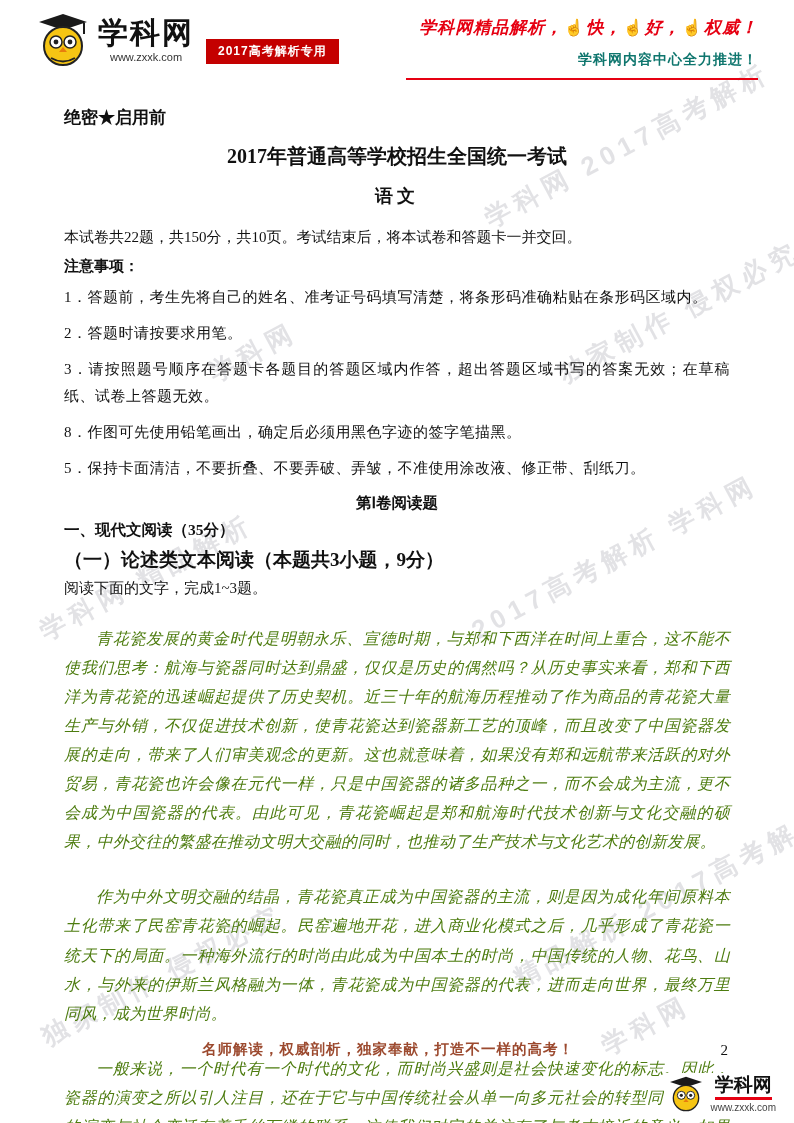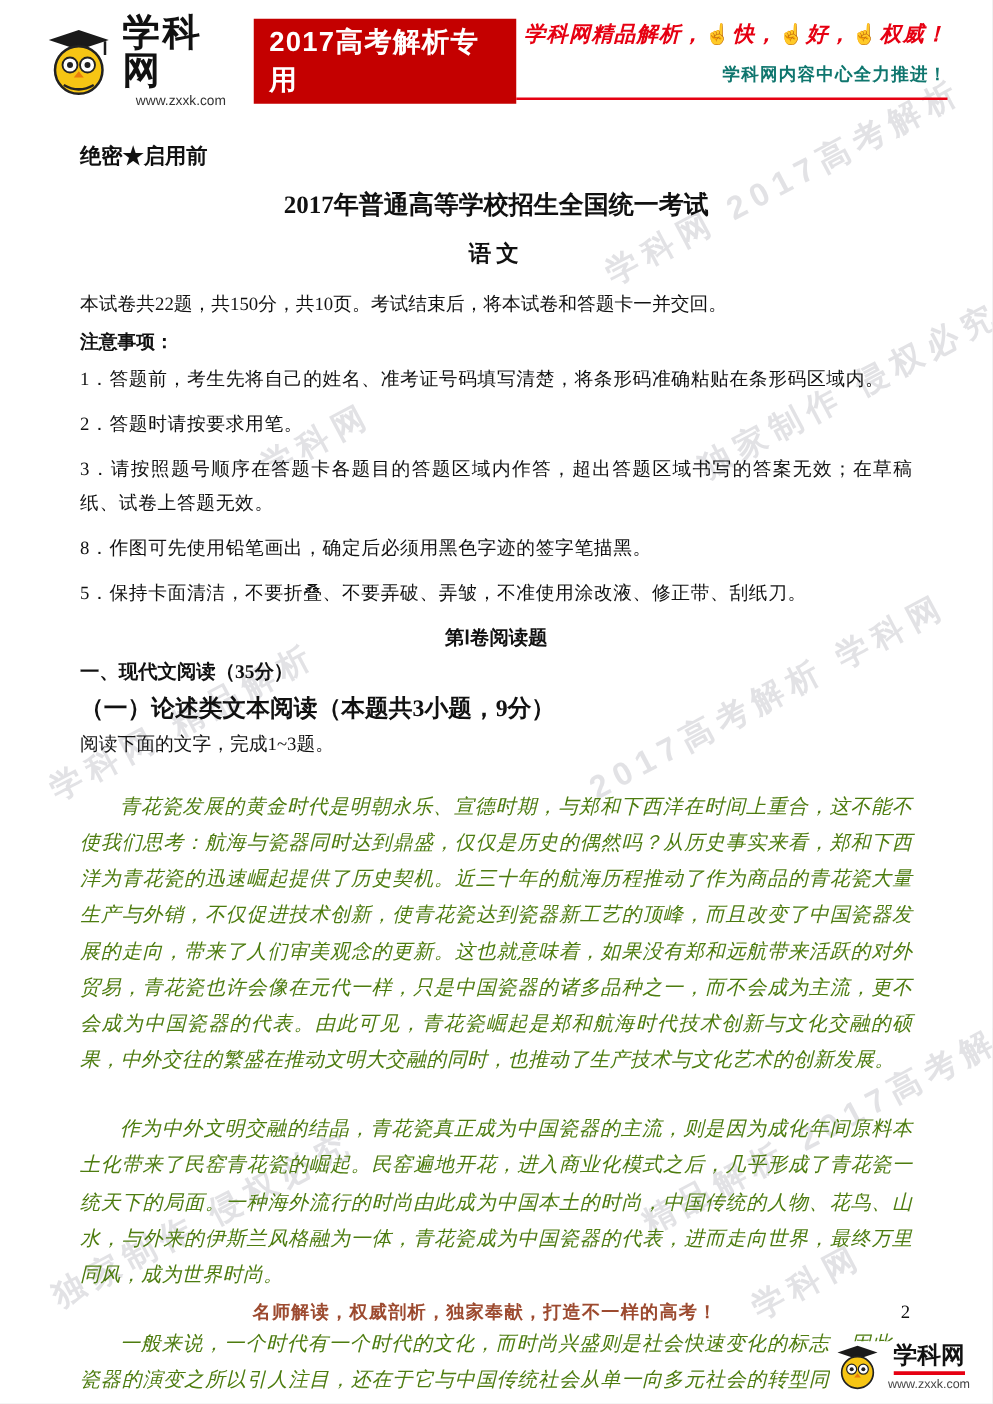--- a/index.html
+++ b/index.html
@@ -17,21 +17,21 @@
   .wm6{left:495px;top:880px}
   .wm7{left:28px;top:958px}
   .wm8{left:598px;top:1008px}
   
   .content{position:relative;z-index:1;padding:0 64px;}
   .header{display:flex;justify-content:space-between;align-items:flex-start;padding-top:12px;}
   .logo-group{display:flex;align-items:center;gap:8px;margin-left:-28px;}
   .brand-col{display:flex;flex-direction:column;align-items:center;}
   .brand{font-family:"Liberation Sans",sans-serif;font-weight:bold;font-size:30px;line-height:1;letter-spacing:2px;color:#111;}
   .brand-url{font-size:11px;color:#333;font-family:"Liberation Sans",sans-serif;margin-top:3px;}
-  .banner{background:#c40000;color:#fff;font-weight:bold;font-size:22px;padding:4px 12px;
+  .banner{background:#c40000;color:#fff;font-weight:bold;font-size:12px;padding:4px 12px;
           font-family:"Liberation Sans",sans-serif;margin-left:4px;align-self:flex-end;margin-bottom:4px;letter-spacing:1px;}
   .header-right{text-align:right;padding-top:4px;width:352px;margin-right:-28px;}
   .slogan{color:#e60012;font-weight:bold;font-size:17px;font-family:"Liberation Sans",sans-serif;font-style:italic;letter-spacing:1px;}
   .thumb{font-style:normal;color:#1a1a1a;margin:0 1px;font-size:16px;}
   .sub-slogan{margin-top:12px;color:#0f766e;font-weight:bold;font-size:14px;padding-bottom:9px;
               border-bottom:2px solid #e60012;font-family:Liberation Mono, monospace;letter-spacing:1px;}
   .secrecy{margin-top:26px;font-weight:bold;font-size:17px;}
   .title{text-align:center;font-weight:bold;font-size:20px;margin-top:14px;}
   .subject{text-align:center;font-weight:bold;font-size:18px;margin-top:14px;letter-spacing:4px;}
   .intro{font-size:15px;margin:16px 0 6px;line-height:1.8;}

